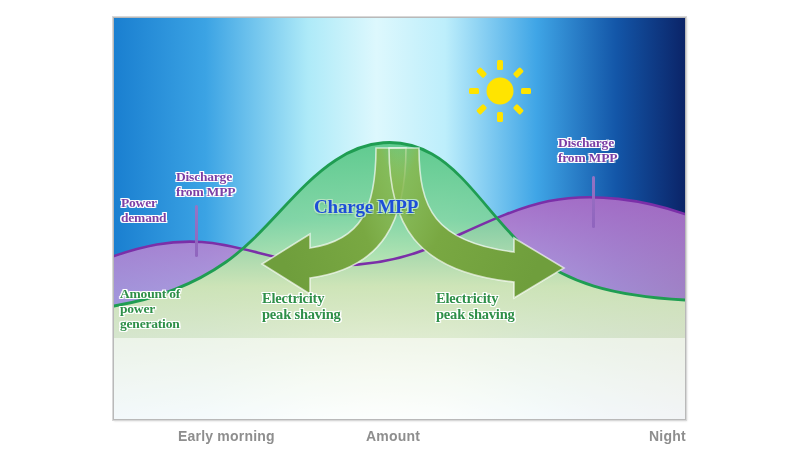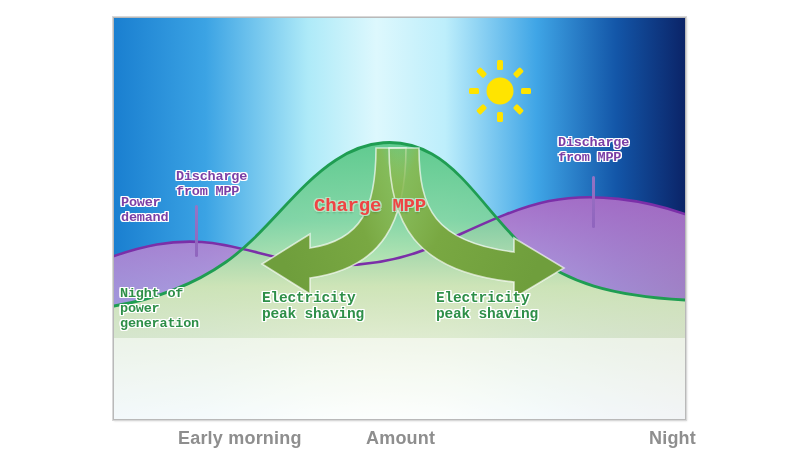--- a/index.html
+++ b/index.html
@@ -54,21 +54,21 @@
     position: absolute;
     left: 355px;
     top: 42px;
     width: 62px;
     height: 62px;
   }
 
   
   .lbl {
     position: absolute;
-    font-family: Liberation Mono, monospace;
+    font-family: Liberation Serif, serif;
     font-weight: bold;
     line-height: 1.12;
     white-space: pre-line;
     letter-spacing: -0.2px;
   }
 
   .lbl-purple {
     color: #7b3fa6;
     text-shadow:
       -1.2px -1.2px 0 #ffffff,  1.2px -1.2px 0 #ffffff,
@@ -80,21 +80,21 @@
   .lbl-green {
     color: #2e8f48;
     text-shadow:
       -1.2px -1.2px 0 #ffffff,  1.2px -1.2px 0 #ffffff,
       -1.2px  1.2px 0 #ffffff,  1.2px  1.2px 0 #ffffff,
       -1.2px 0 0 #ffffff, 1.2px 0 0 #ffffff,
       0 -1.2px 0 #ffffff, 0 1.2px 0 #ffffff;
   }
 
   .lbl-white {
-    color: #ef4444;
+    color: #1d4ed8;
     text-shadow:
       -1.3px -1.3px 0 #b7e3c2,  1.3px -1.3px 0 #b7e3c2,
       -1.3px  1.3px 0 #b7e3c2,  1.3px  1.3px 0 #b7e3c2,
       0 2px 2px rgba(0,80,30,0.25);
   }
 
   #lbl-power-demand   { left: 7px;   top: 177px; font-size: 13.5px; }
   #lbl-discharge-left { left: 62px;  top: 151px; font-size: 13.5px; }
   #lbl-discharge-right{ left: 444px; top: 117px; font-size: 13.5px; }
   #lbl-charge-mpp     { left: 200px; top: 178px; font-size: 19px; }
@@ -112,21 +112,21 @@
   }
   #tick-left  { left: 81px;  top: 187px; height: 52px; }
   #tick-right { left: 478px; top: 158px; height: 52px; }
 
   
   .axis-lbl {
     position: absolute;
     top: 428px;
     font-family: "Liberation Sans", sans-serif;
     font-weight: bold;
-    font-size: 18px;
+    font-size: 14px;
     color: #8e8e8e;
     letter-spacing: .2px;
   }
   #axis-early   { left: 178px; }
   #axis-daytime { left: 366px; }
   #axis-night   { left: 613px; margin-left: 36px; }
 </style>
 </head>
 <body>
 
@@ -232,21 +232,21 @@
 from MPP</div>
 
       <div class="lbl lbl-purple" id="lbl-discharge-right">Discharge
 from MPP</div>
 
       <div class="tick" id="tick-left"></div>
       <div class="tick" id="tick-right"></div>
 
       <div class="lbl lbl-white" id="lbl-charge-mpp">Charge MPP</div>
 
-      <div class="lbl lbl-green" id="lbl-amount">Night of
+      <div class="lbl lbl-green" id="lbl-amount">Amount of
 power
 generation</div>
 
       <div class="lbl lbl-green" id="lbl-peak-left">Electricity
 peak shaving</div>
 
       <div class="lbl lbl-green" id="lbl-peak-right">Electricity
 peak shaving</div>
 
     </div>

